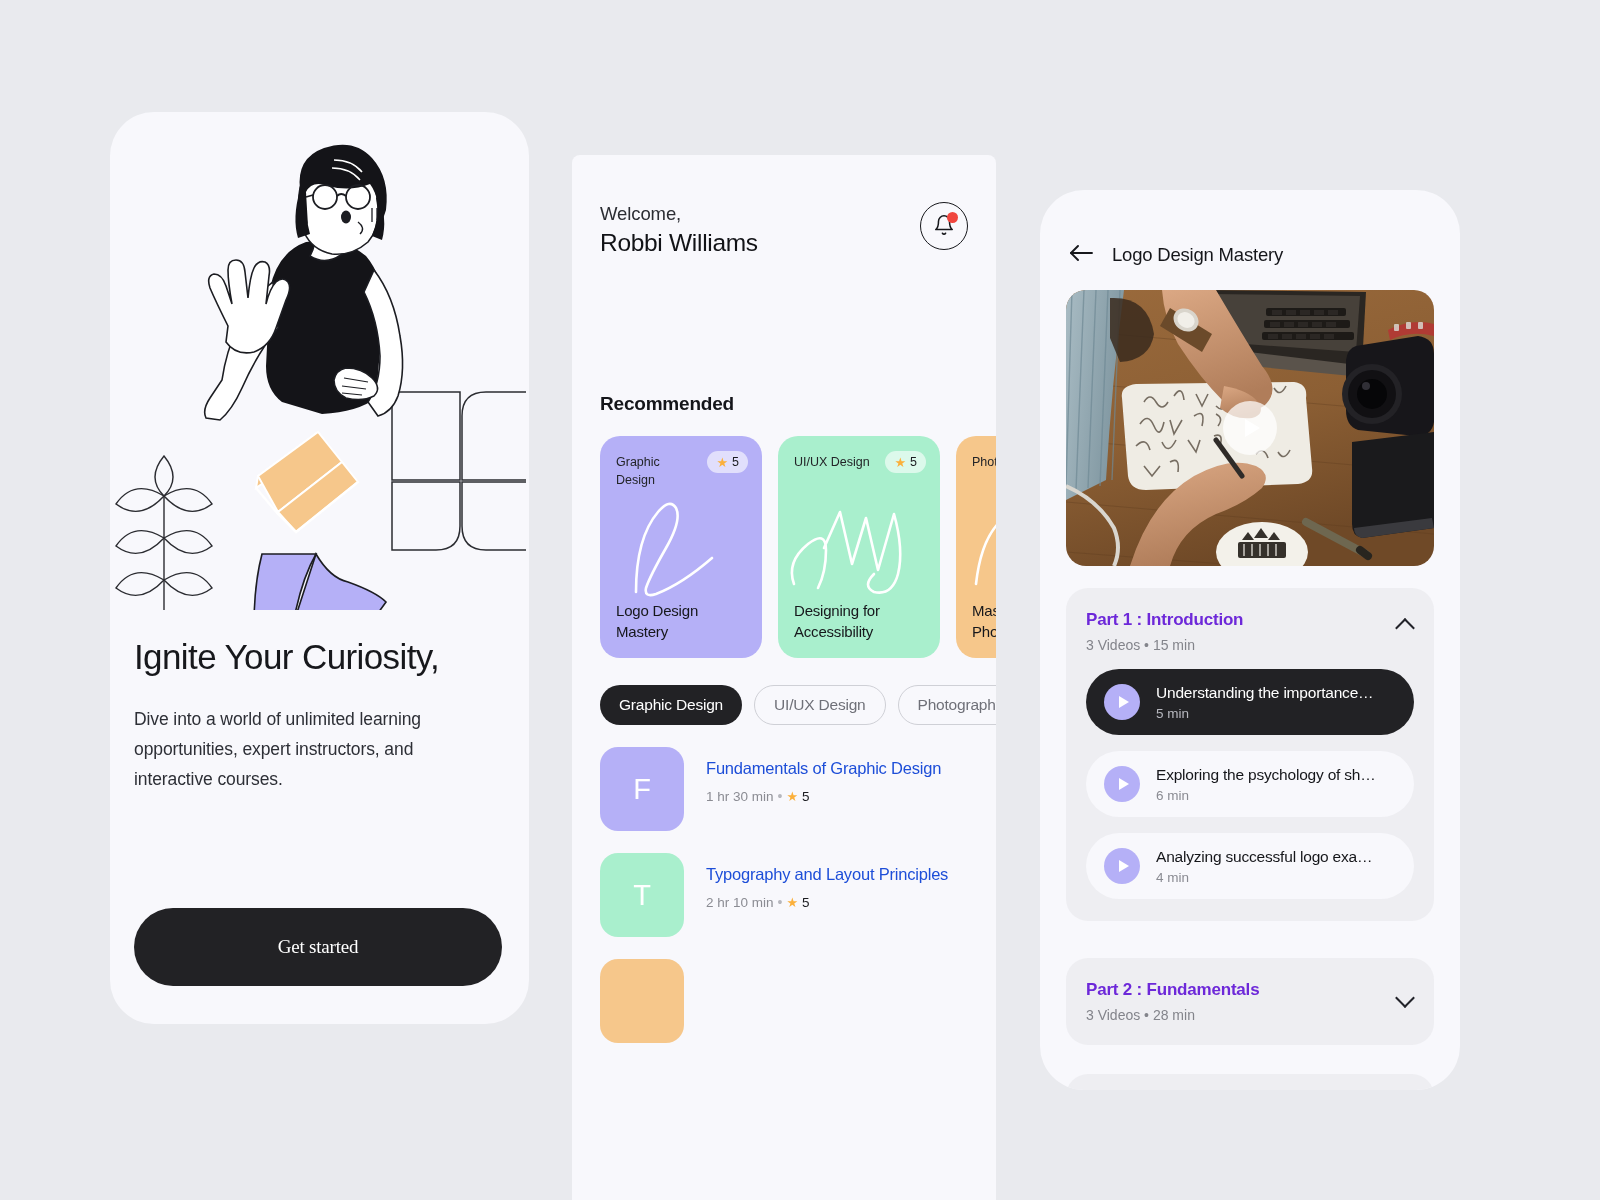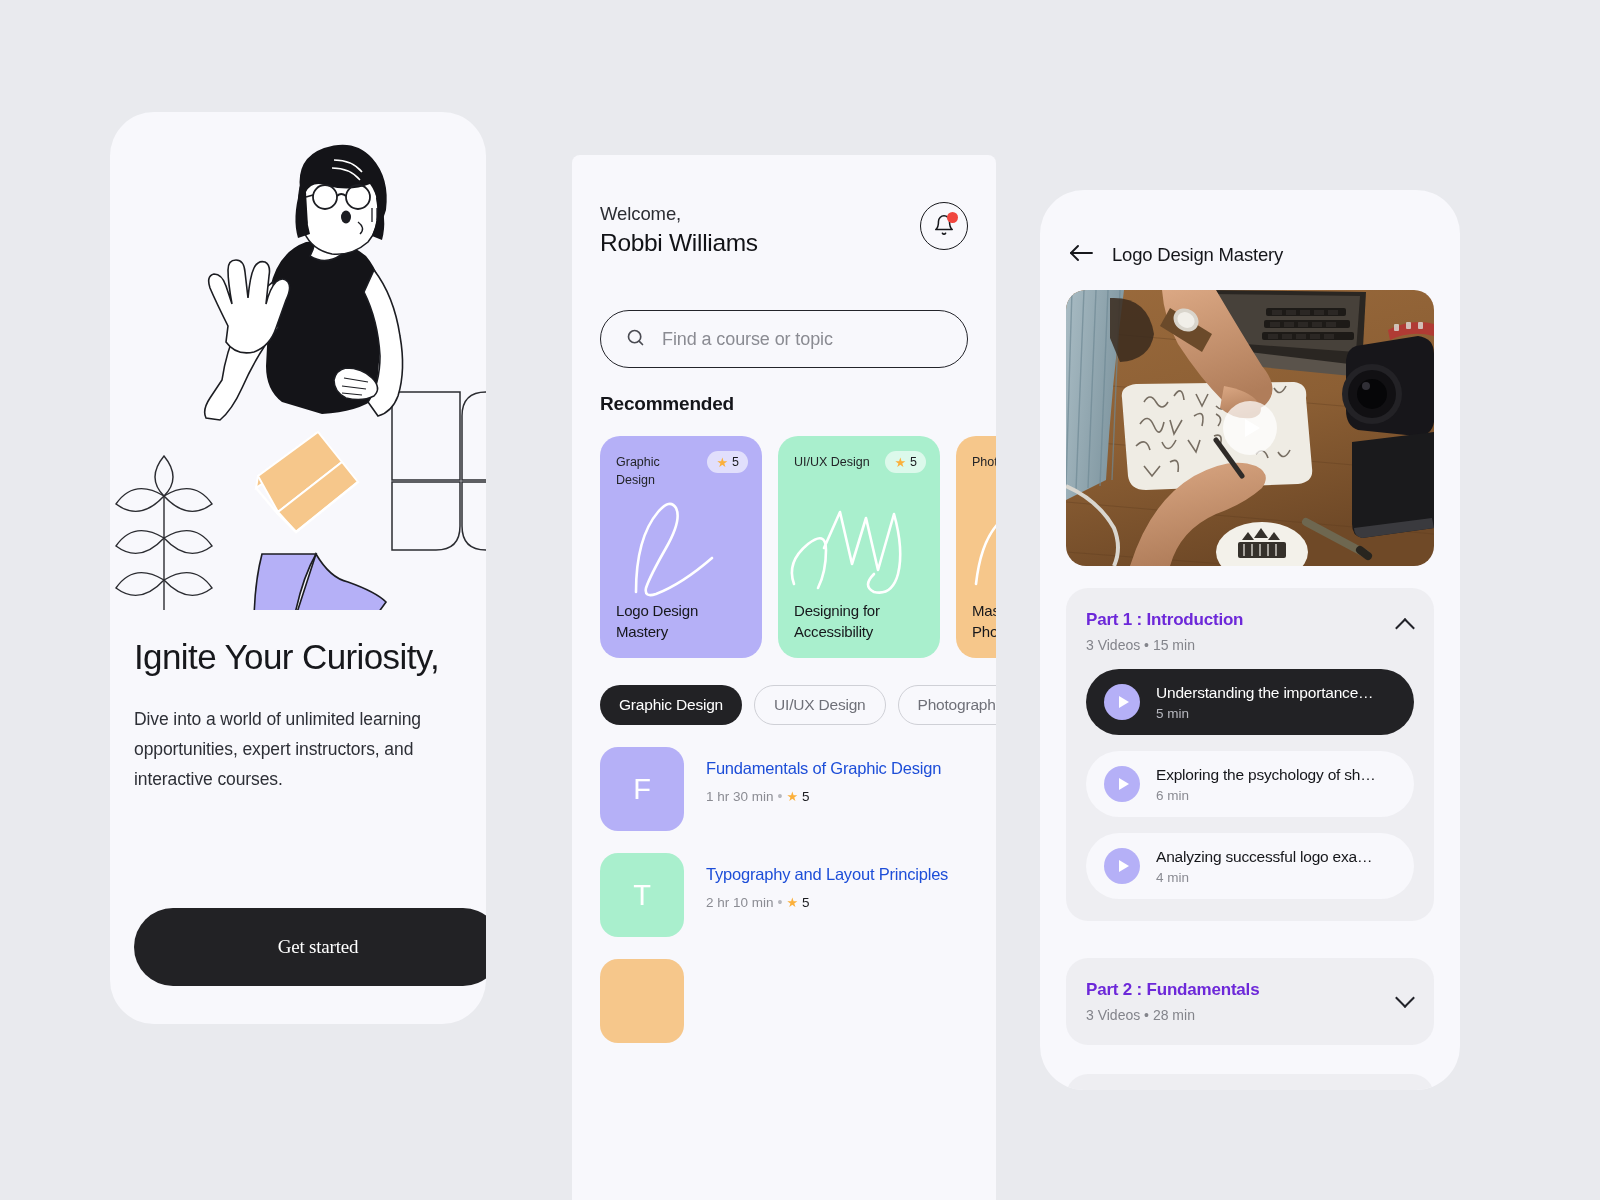--- a/index.html
+++ b/index.html
@@ -11,21 +11,21 @@
   }
   .stage { position: relative; width: 1600px; height: 1200px; }
 
   
   .phone {
     position: absolute;
     background: #f8f8fc;
     border-radius: 46px;
     overflow: hidden;
   }
-  #phone-onboarding { left: 110px; top: 112px; width: 376px; height: 912px; border-radius: 44px; }
+  #phone-onboarding { left: 110px; top: 112px; width: 419px; height: 912px; border-radius: 44px; }
   #phone-home      { left: 572px; top: 155px; width: 424px; height: 1137px; border-radius: 8px; }
   #phone-course    { left: 1040px; top: 190px; width: 420px; height: 900px; border-radius: 44px; }
 
   
   .onb-illus { position: absolute; left: 0; top: 18px; width: 416px; height: 480px; }
   .onb-text { position: absolute; left: 24px; top: 520px; width: 370px; }
   .onb-head {
     font-size: 35px; line-height: 1.42; font-weight: 500; color: #17181c;
     letter-spacing: -0.6px;
   }
@@ -285,29 +285,20 @@
         <button class="bell-btn">
           <span>
             <svg width="22" height="22" viewBox="0 0 24 24" fill="none" stroke="#17181c" stroke-width="1.7" stroke-linecap="round" stroke-linejoin="round">
               <path d="M18 8A6 6 0 006 8c0 7-3 9-3 9h18s-3-2-3-9"></path>
               <path d="M13.7 21a2 2 0 01-3.4 0"></path>
             </svg>
           </span>
           <span class="bell-dot"></span>
         </button>
 
-        <div class="search-bar">
-          <span>
-            <svg width="21" height="21" viewBox="0 0 24 24" fill="none" stroke="#4a4b52" stroke-width="1.9" stroke-linecap="round">
-              <circle cx="11" cy="11" r="7"></circle>
-                <path d="M20 20l-3.6-3.6"></path>
-            </svg>
-          </span>
-          <span class="search-ph">Find a course or topic</span>
-        </div>
 
         <div class="sec-title">Recommended</div>
 
         <div class="cards-row">
 
           <div class="course-card cc-purple">
             <div class="cc-cat">Graphic Design</div>
             <div class="cc-rating">
               <span class="star">★</span>
               <span>5</span>

